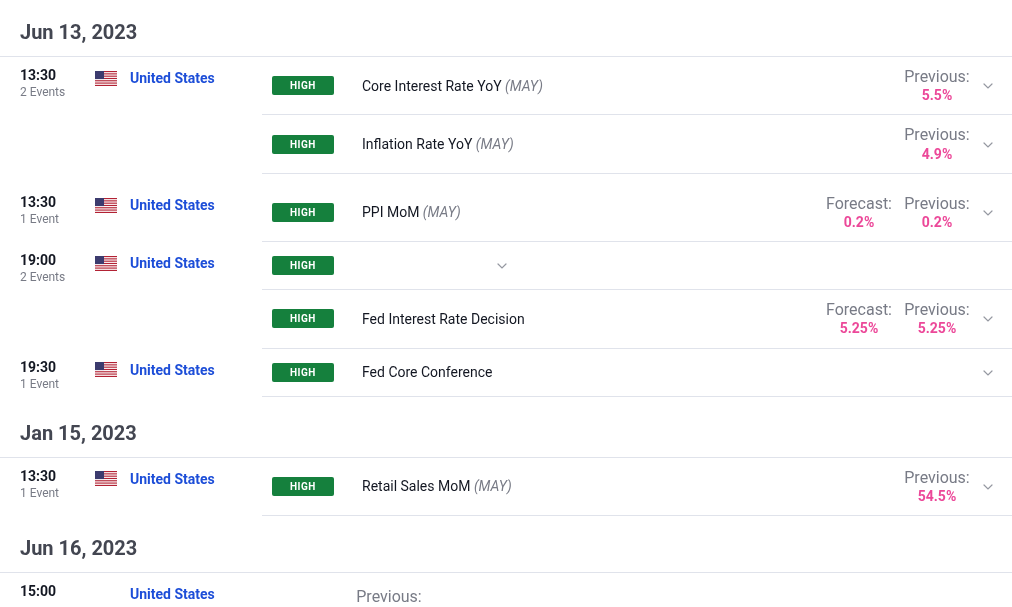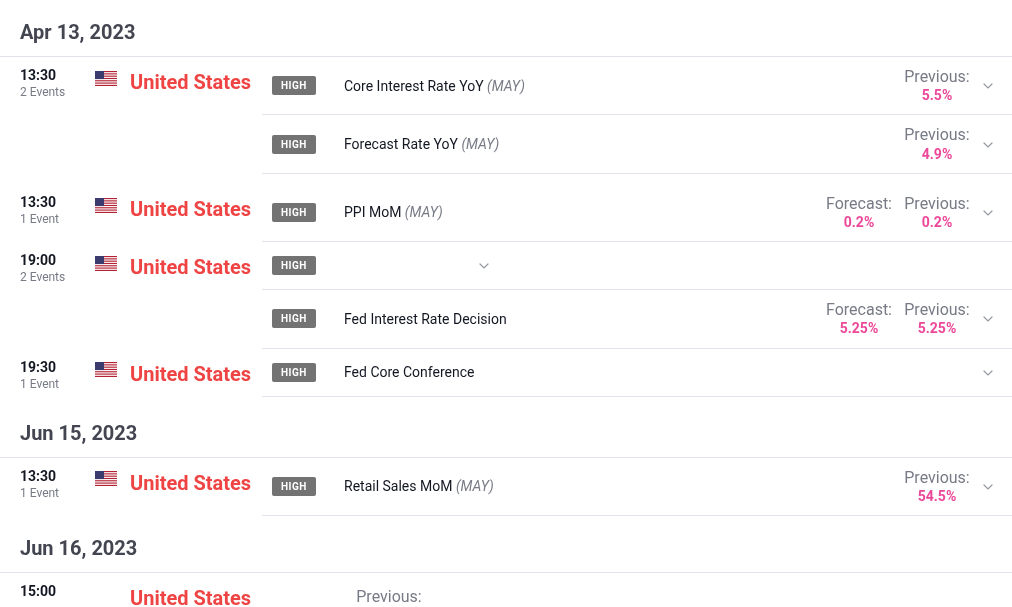--- a/index.html
+++ b/index.html
@@ -48,43 +48,43 @@
   }
   .flag {
     width: 22px;
     height: 15px;
     display: inline-block;
     vertical-align: middle;
   }
   .country-col {
     width: 132px;
     padding-top: 13px;
-    font-size: 20px;
-    font-weight: 700;
-    color: #ef4444;
+    font-size: 14px;
+    font-weight: 700;
+    color: #1d4ed8;
     flex-shrink: 0;
   }
   .events-col {
     flex: 1;
   }
   .event-row {
     display: flex;
     align-items: center;
     padding: 10px 12px 10px 10px;
     border-bottom: 1px solid #e0e3eb;
     min-height: 48px;
   }
   .impact-badge {
-    background: #737373;
+    background: #15803d;
     color: #fff;
     font-size: 10px;
     font-weight: 700;
     letter-spacing: 0.5px;
     padding: 4px 9px;
-    width: 44px;
+    width: 62px;
     text-align: center;
     border-radius: 2px;
     flex-shrink: 0;
   }
   .event-name {
     flex: 1;
     padding-left: 28px;
     font-size: 14px;
     color: #131722;
     font-weight: 400;
@@ -116,21 +116,21 @@
     font-size: 11px;
     flex-shrink: 0;
     cursor: pointer;
   }
 </style>
 </head>
 <body>
 
 <div id="calendar-root">
     <div class="day-block">
-      <div class="day-header">Apr 13, 2023</div>
+      <div class="day-header">Jun 13, 2023</div>
       <div class="time-group">
         <div class="time-col">
           <div class="time-val">13:30</div>
           <div class="event-count"><span>2</span> Events</div>
         </div>
         <div class="flag-col"><svg class="flag" viewBox="0 0 22 15">
     <rect width="22" height="15" fill="#fff"></rect>
     <rect y="0" width="22" height="1.15" fill="#b22234"></rect>
     <rect y="2.3" width="22" height="1.15" fill="#b22234"></rect>
     <rect y="4.6" width="22" height="1.15" fill="#b22234"></rect>
@@ -153,21 +153,21 @@
     <div class="value-label">Previous:</div>
     <div class="value-num">5.5%</div>
   </div>
           <div class="chevron"><svg width="10" height="6" viewBox="0 0 10 6">
     <path d="M1 1 L5 5 L9 1" stroke="#9598a1" stroke-width="1.2" fill="none" stroke-linecap="round"></path>
   </svg></div>
         </div>
           <div class="event-row">
           <div class="impact-badge">HIGH</div>
           <div class="event-name">
-            <span>Forecast Rate YoY</span>
+            <span>Inflation Rate YoY</span>
             <span class="event-period"> (MAY)</span>
           </div>
           <div class="value-block"></div>
           <div class="value-block">
     <div class="value-label">Previous:</div>
     <div class="value-num">4.9%</div>
   </div>
           <div class="chevron"><svg width="10" height="6" viewBox="0 0 10 6">
     <path d="M1 1 L5 5 L9 1" stroke="#9598a1" stroke-width="1.2" fill="none" stroke-linecap="round"></path>
   </svg></div>
@@ -287,21 +287,21 @@
           <div class="value-block"></div>
           <div class="value-block"></div>
           <div class="chevron"><svg width="10" height="6" viewBox="0 0 10 6">
     <path d="M1 1 L5 5 L9 1" stroke="#9598a1" stroke-width="1.2" fill="none" stroke-linecap="round"></path>
   </svg></div>
         </div>
         </div>
       </div>
     </div>
     <div class="day-block">
-      <div class="day-header">Jun 15, 2023</div>
+      <div class="day-header">Jan 15, 2023</div>
       <div class="time-group">
         <div class="time-col">
           <div class="time-val">13:30</div>
           <div class="event-count"><span>1</span> Event</div>
         </div>
         <div class="flag-col"><svg class="flag" viewBox="0 0 22 15">
     <rect width="22" height="15" fill="#fff"></rect>
     <rect y="0" width="22" height="1.15" fill="#b22234"></rect>
     <rect y="2.3" width="22" height="1.15" fill="#b22234"></rect>
     <rect y="4.6" width="22" height="1.15" fill="#b22234"></rect>

